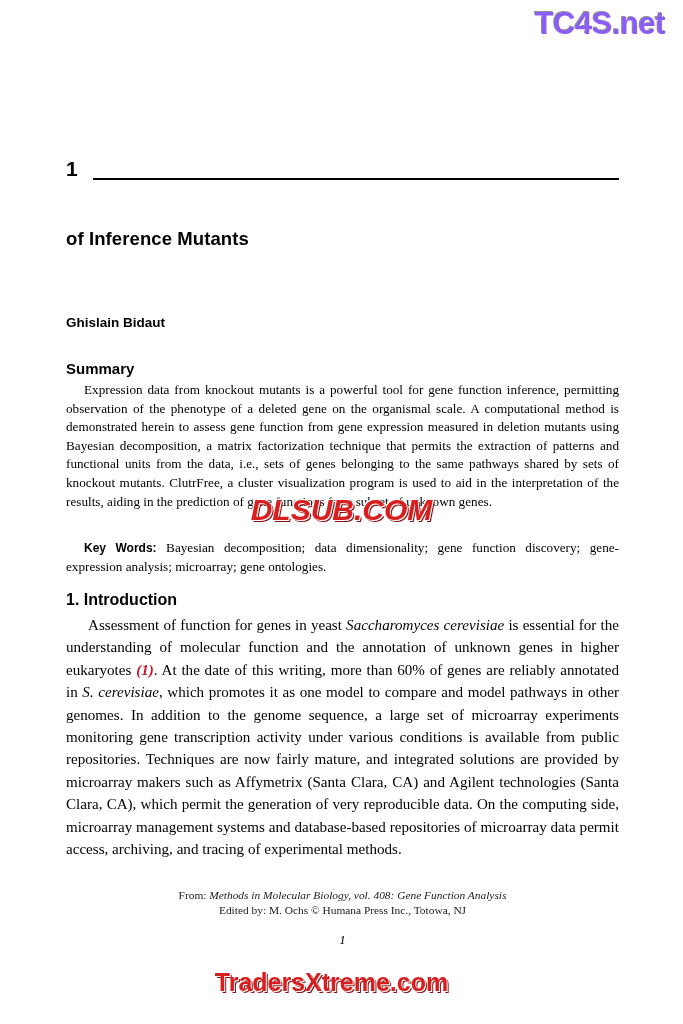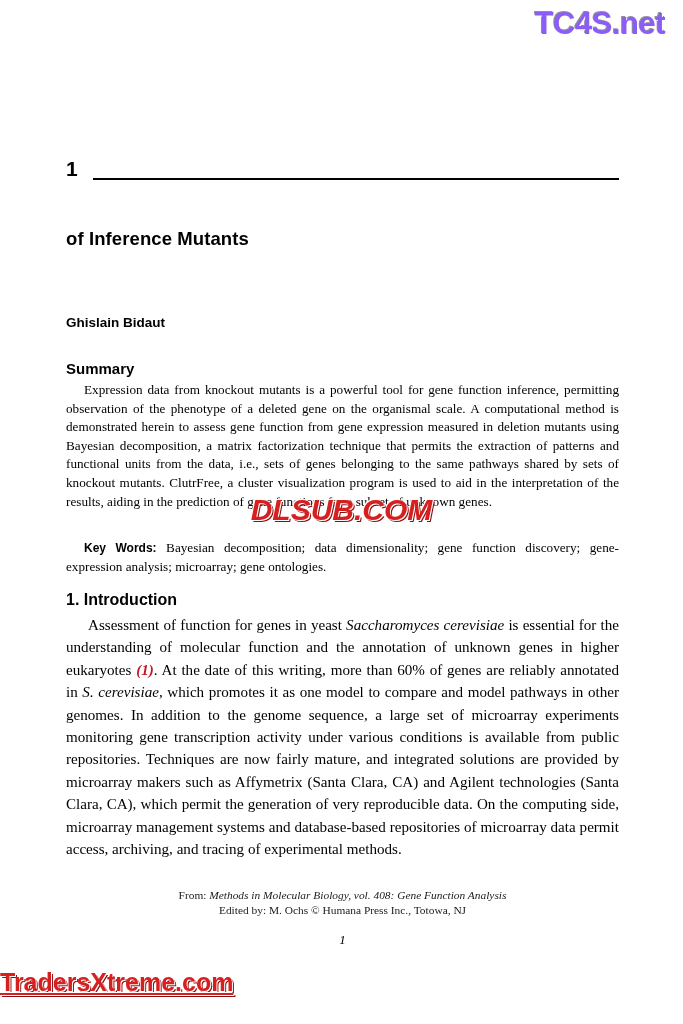--- a/index.html
+++ b/index.html
@@ -46,29 +46,29 @@
     text-shadow:
       1px 1px 0 #ffffff,
       2px 2px 0 #8a0f10,
       -1px -1px 0 #ffffff;
   }
   .wm-bottom {
     position: absolute;
     top: 968px;
     left: 0;
     width: 663px;
+    text-align: center;
     font-family: "Liberation Sans", sans-serif;
     font-weight: bold;
     font-size: 25px;
     color: #d81f20;
     text-shadow:
       1px 1px 0 #ffffff,
       2px 2px 0 #8a0f10,
       -1px -1px 0 #ffffff;
-    text-decoration: underline;
   }
 
   
   .page {
     position: absolute;
     left: 66px;
     top: 0;
     width: 553px;
     height: 1024px;
   }

